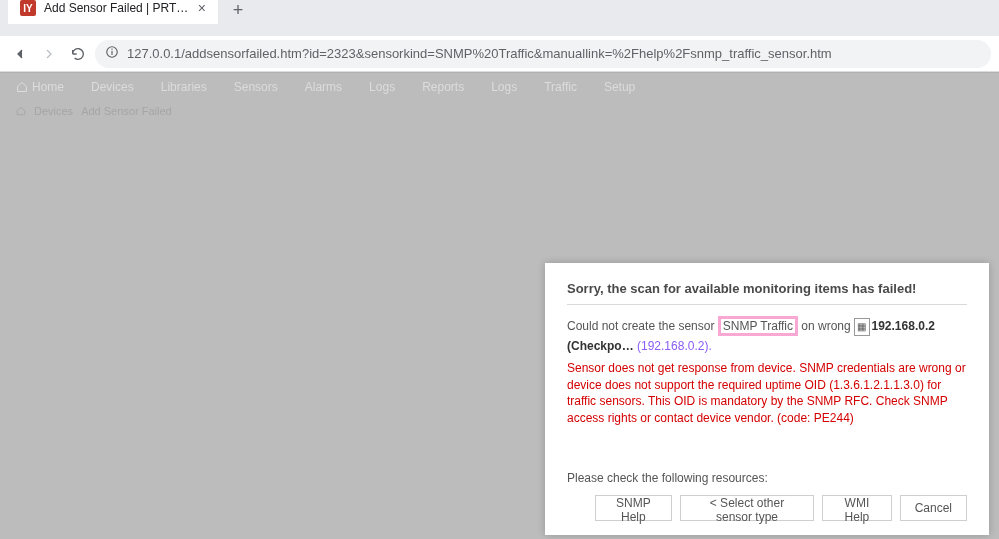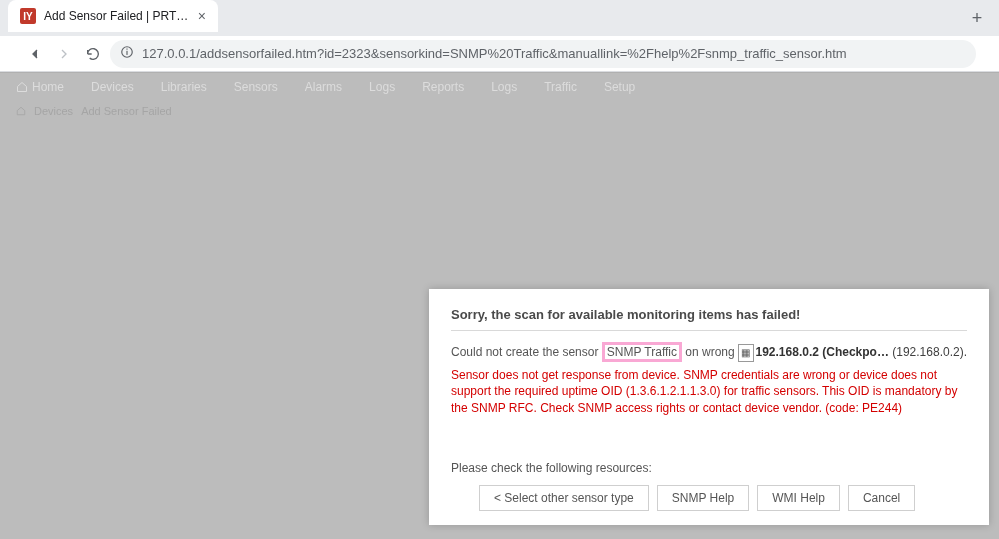--- a/index.html
+++ b/index.html
@@ -1,49 +1,49 @@
 <!DOCTYPE html>
 <html><head>
 <meta charset="utf-8">
 <style>
   * { box-sizing: border-box; }
   html, body { margin:0; padding:0; width:999px; height:539px; font-family:"Segoe UI",Arial,sans-serif; overflow:hidden; }
   body { background:#bcbcbc; }
 
   
-  .chrome-tabs { height:36px; background:#e8eaed; display:flex; align-items:flex-end; padding:4px 8px;justify-content:space-between; }
+  .chrome-tabs { height:36px; background:#e8eaed; display:flex; align-items:flex-end; padding:12px 8px; }
   .tab { display:flex; align-items:center; background:#fff; height:32px; border-radius:8px 8px 0 0; padding:0 12px; width:210px; font-size:12px; color:#202124; }
   .tab .favicon { width:16px; height:16px; background:#c1392b; margin-right:8px; display:flex; align-items:center; justify-content:center; color:#fff; font-size:10px; font-weight:bold; border-radius:2px; }
   .tab .title { flex:1; white-space:nowrap; overflow:hidden; text-overflow:ellipsis; }
   .tab .close { font-size:14px; color:#5f6368; margin-left:6px; }
   .newtab { width:28px; height:28px; display:flex; align-items:center; justify-content:center; color:#5f6368; font-size:18px; margin-left:6px; }
 
-  .addr-bar { height:36px; background:#fff; display:flex; align-items:center; padding:0 23px; gap:5px; border-bottom:1px solid #dadce0; }
+  .addr-bar { height:36px; background:#fff; display:flex; align-items:center; padding:0 8px; gap:5px; border-bottom:1px solid #dadce0; }
   .nav-btn { width:24px; height:24px; display:flex; align-items:center; justify-content:center; color:#5f6368; }
   .nav-btn.disabled { color:#bdc1c6; }
   .nav-btn svg { width:16px; height:16px; }
   .url-field { flex:1; display:flex; align-items:center; height:28px; border-radius:14px; background:#f1f3f4; padding:0 10px; font-size:13px; color:#5f6368; gap:8px; }
   .url-text { white-space:nowrap; overflow:hidden; text-overflow:ellipsis; }
 
   
   .app-nav { height:28px; display:flex; align-items:center; gap:27px; padding:0 16px; color:#dcdcdc; font-size:12px; background:#bcbcbc; border-top:1px solid #b0b0b0;}
   .app-nav .item { display:flex; align-items:center; gap:4px; }
   .app-nav .home-icon { width:12px; height:12px; }
 
   .crumbs { height:22px; display:flex; align-items:center; gap:8px; padding:0 16px; color:#a5a5a5; font-size:11px; }
   .crumbs .home-mini { width:10px; height:10px; }
 
   
-  .dialog { position:absolute; right:10px; bottom:14px; width:560px; background:#fff; padding:18px 22px 14px 22px; font-size:12px; color:#4a4a4a; box-shadow:0 0 8px rgba(0,0,0,0.2); }
+  .dialog { position:absolute; right:10px; bottom:4px; width:444px; background:#fff; padding:18px 22px 14px 22px; font-size:12px; color:#4a4a4a; box-shadow:0 0 8px rgba(0,0,0,0.2); }
   .dlg-title { font-weight:bold; color:#4a4a4a; font-size:13px; padding-bottom:8px; border-bottom:1px solid #d9d9d9; margin-bottom:12px; }
   .dlg-line1 { color:#555; margin-bottom:2px; line-height:1.6; }
   .sensor-chip { border:3px solid #f9a8d4; padding:0 2px; }
   .dev-icon { display:inline-flex; border:1px solid #999; padding:0 2px; font-size:10px; vertical-align:middle; margin-right:2px; }
   .dev-name { font-weight:bold; color:#333; }
-  .dev-ip { color:#404040; }
+  .dev-ip { color:#8b5cf6; }
   .dlg-error { color:#d40000; margin-top:4px; line-height:1.4; }
   .dlg-check { color:#555; margin-top:44px; font-size:12px; }
   .dlg-btns { display:flex; gap:8px; margin-top:10px; justify-content:flex-start; padding-left:28px;}
   .dlg-btns button { background:#fff; border:1px solid #cfcfcf; color:#555; font-size:12px; height:26px; padding:0 14px; cursor:pointer; }
 </style>
 </head>
 <body>
 
 <div class="chrome-tabs">
   <div class="tab">
@@ -127,18 +127,18 @@
 </div>
 
 <div class="dialog">
   <div class="dlg-title">Sorry, the scan for available monitoring items has failed!</div>
   <div class="dlg-line1">
     <span>Could not create the sensor </span><span class="sensor-chip">SNMP Traffic</span><span> on wrong </span><span class="dev-icon">▦</span><span class="dev-name">192.168.0.2 (Checkpo…</span><span class="dev-ip"> (192.168.0.2).</span>
   </div>
   <div class="dlg-error">Sensor does not get response from device. SNMP credentials are wrong or device does not support the required uptime OID (1.3.6.1.2.1.1.3.0) for traffic sensors. This OID is mandatory by the SNMP RFC. Check SNMP access rights or contact device vendor. (code: PE244)</div>
   <div class="dlg-check">Please check the following resources:</div>
   <div class="dlg-btns">
+    <button>SNMP Help</button>
     <button>&lt; Select other sensor type</button>
-    <button>SNMP Help</button>
     <button>WMI Help</button>
     <button>Cancel</button>
   </div>
 </div>
 
 </body></html>

